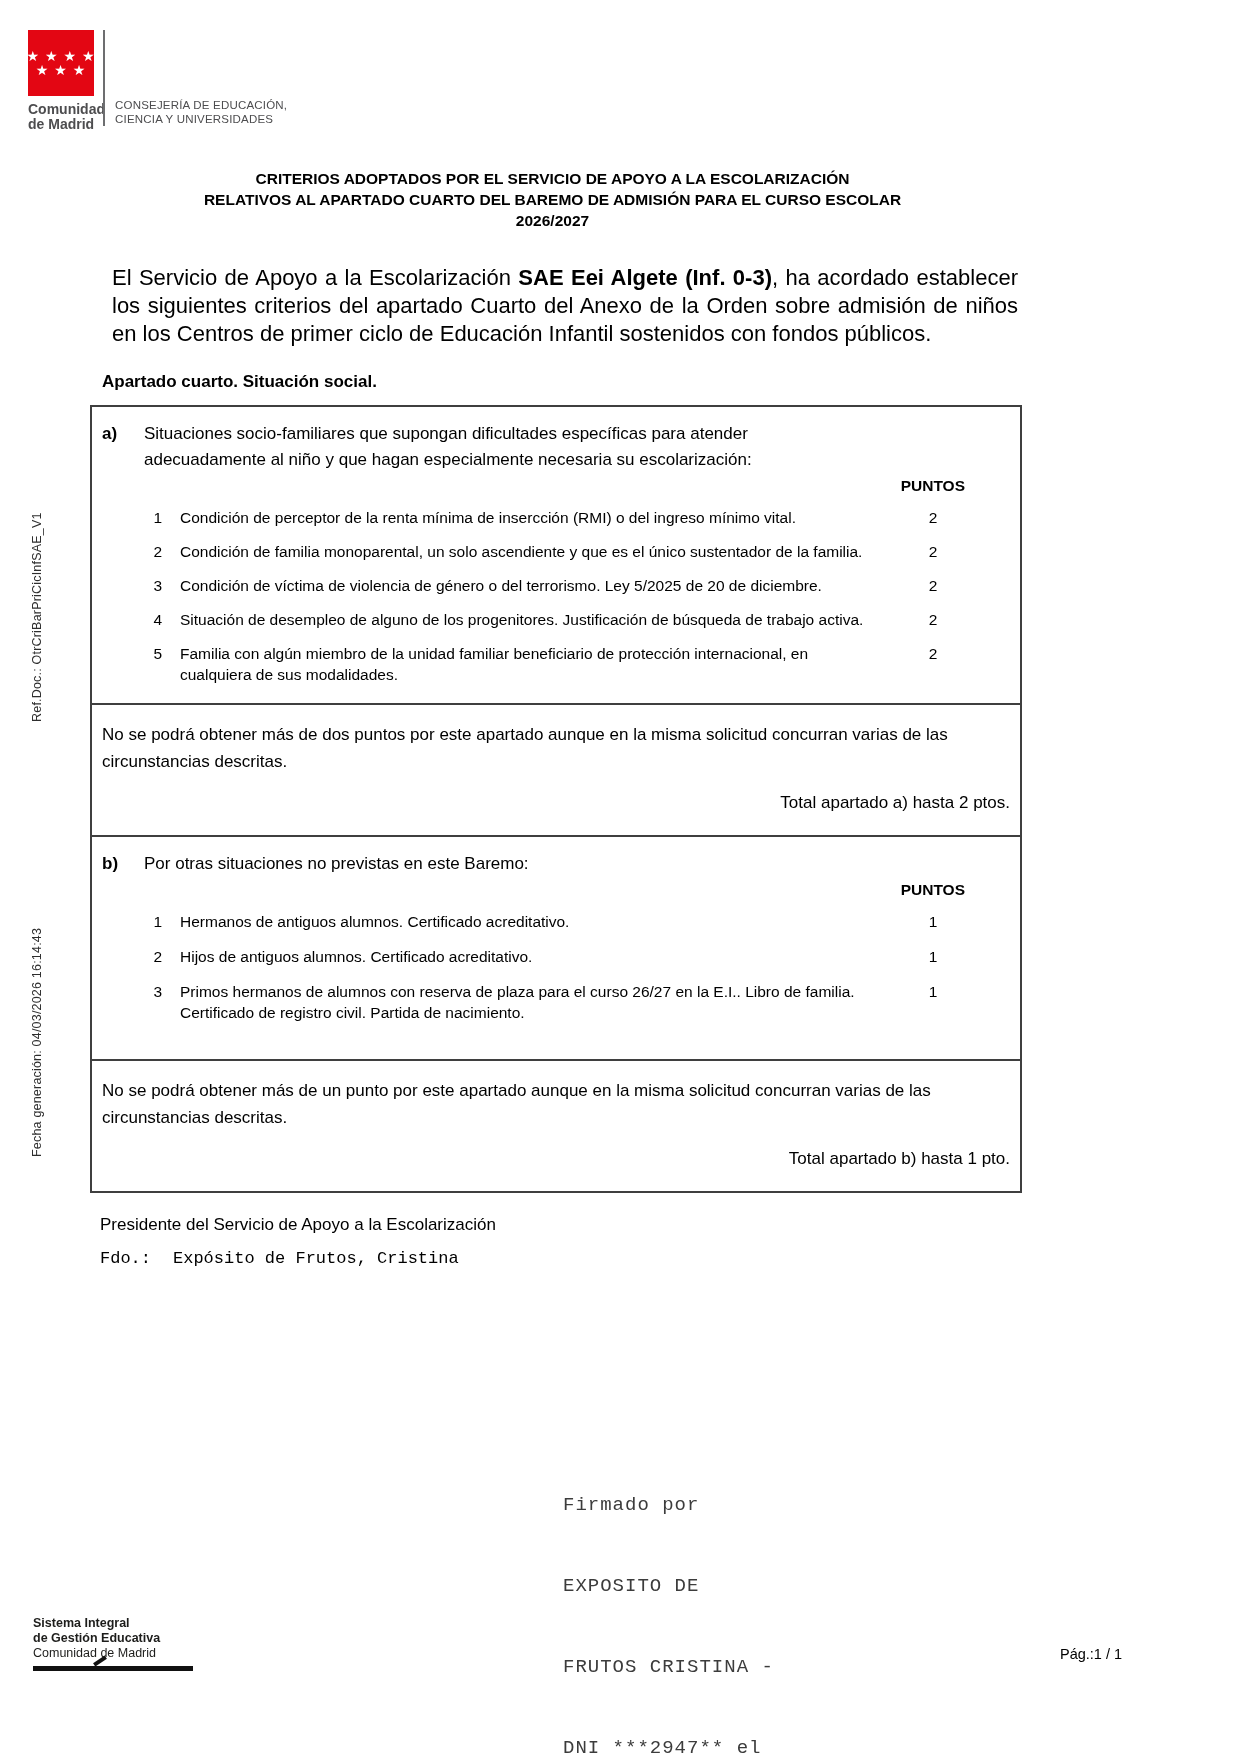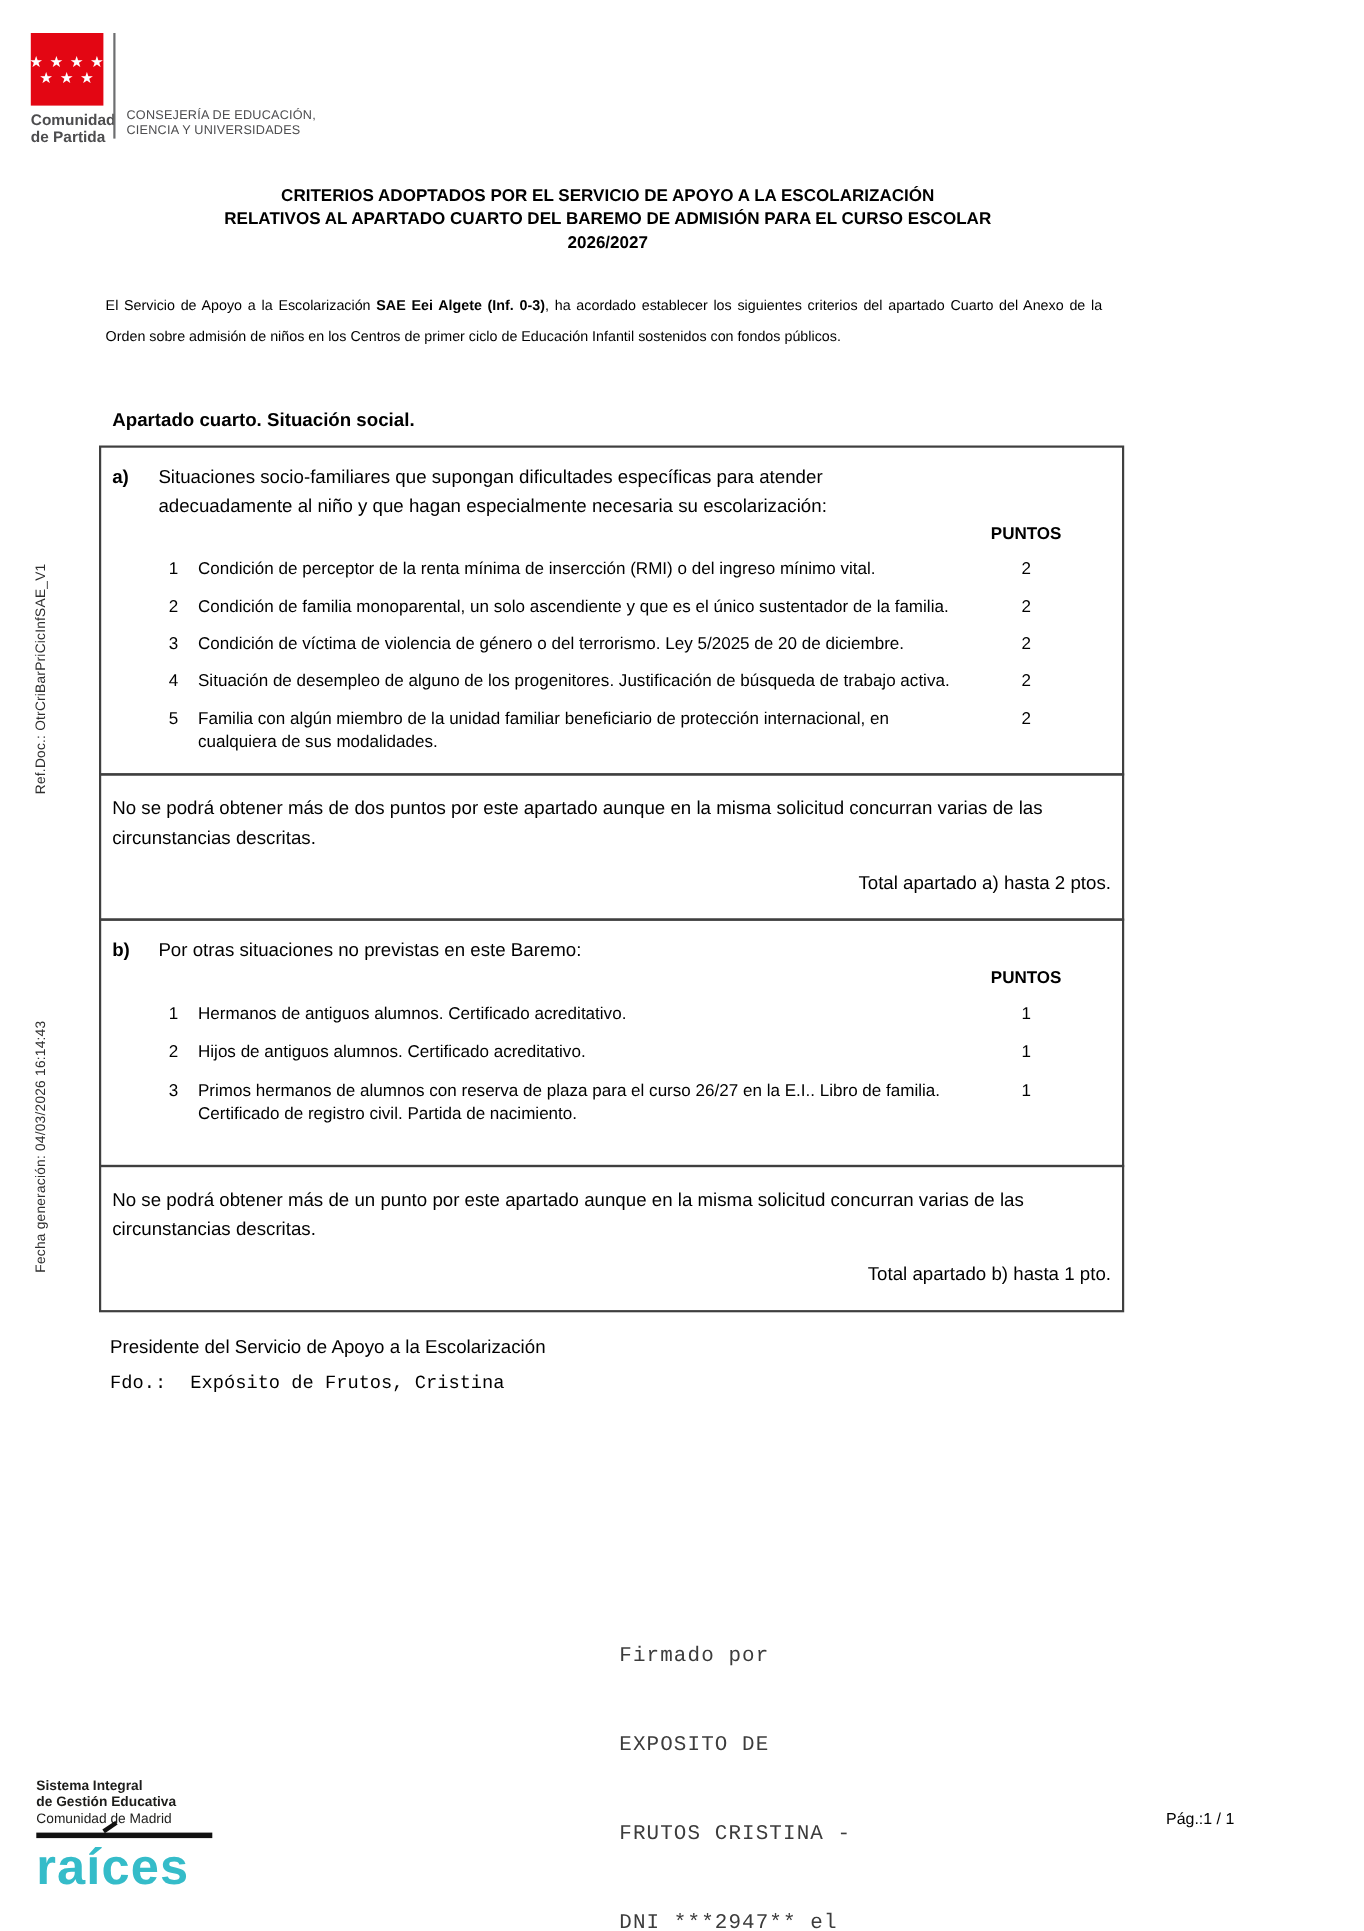--- a/index.html
+++ b/index.html
@@ -31,22 +31,22 @@
   .vtext.fecha { top:1157px; }
 
   
   .doc-title {
     position:absolute; left:90px; top:168px; width:925px;
     text-align:center; font-weight:bold; font-size:15.5px; line-height:21px;
   }
 
   
   .intro {
-    position:absolute; left:96px; top:264px; width:906px;
-    font-size:13px; line-height:28px; text-align:justify;
+    position:absolute; left:112px; top:264px; width:906px;
+    font-size:22px; line-height:28px; text-align:justify;
   }
   .intro b { font-weight:bold; }
 
   .apartado {
     position:absolute; left:102px; top:372px;
     font-weight:bold; font-size:17px;
   }
 
   
   .flowcol { position:absolute; left:90px; top:405px; width:932px; }
@@ -99,21 +99,21 @@
 </head>
 <body>
 
 <div class="hdr">
   <div class="flag">
     <div class="srow">★ ★ ★ ★</div>
     <div class="srow">★ ★ ★</div>
   </div>
   <div class="org-name">
     <div>Comunidad</div>
-    <div>de Partida</div>
+    <div>de Madrid</div>
   </div>
 </div>
 <div class="hdr-divider"></div>
 <div class="dept">
   <div>CONSEJERÍA DE EDUCACIÓN,</div>
   <div>CIENCIA Y UNIVERSIDADES</div>
 </div>
 
 <div class="vtext ref">Ref.Doc.: OtrCriBarPriCicInfSAE_V1</div>
 <div class="vtext fecha">Fecha generación: 04/03/2026 16:14:43</div>
@@ -212,16 +212,15 @@
   <div>DNI ***2947** el</div>
 </div>
 
 <div class="footer">
   <div class="f-line f-bold">Sistema Integral</div>
   <div class="f-line f-bold">de Gestión Educativa</div>
   <div class="f-line">Comunidad de Madrid</div>
   <div class="f-bar">
     <div class="f-accent"></div>
   </div>
-  <div class="raices">raíces</div>
 </div>
 
 <div class="pagenum">Pág.:1 / 1</div>
 
 </body></html>

